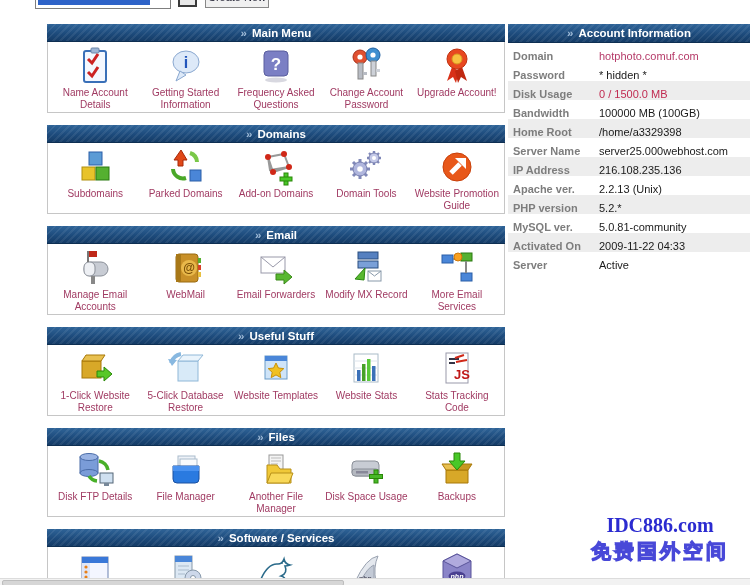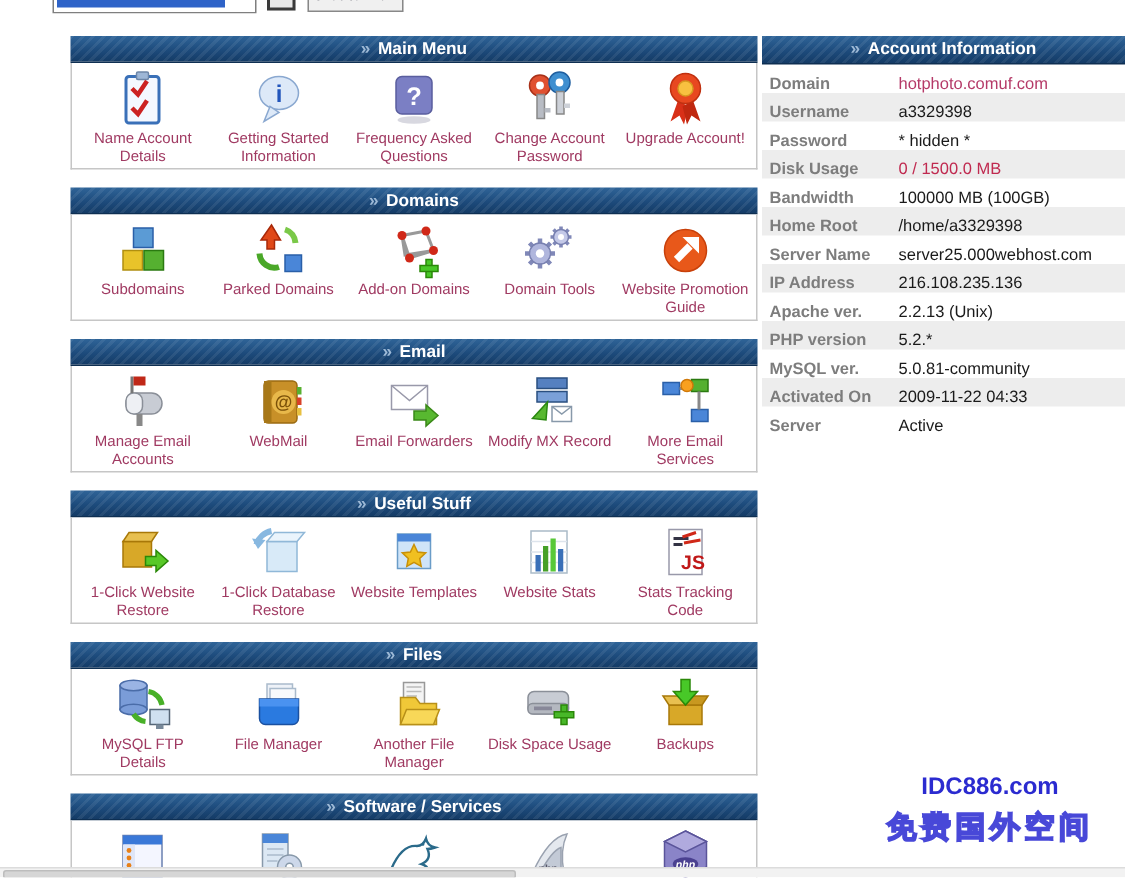--- a/index.html
+++ b/index.html
@@ -36,21 +36,21 @@
              repeating-linear-gradient(135deg, rgba(255,255,255,.07) 0 2px, rgba(255,255,255,0) 2px 5px),
              linear-gradient(180deg,#2f6498 0%,#1d4b7c 55%,#143b66 100%);
            border-bottom:1px solid #0e2f52;}
   .arow{display:flex;height:19px;align-items:flex-end;font-size:11px;}
   .arow.alt{background:#ededed;}
   .alab{width:86px;padding-left:5px;font-weight:bold;color:#7d7d7d;flex:none;}
   .aval{color:#1a1a1a;white-space:nowrap;}
 
   
   .watermark{position:absolute;right:4px;top:512px;width:172px;text-align:center;pointer-events:none;}
-  .wm1{font-family:Liberation Sans, sans-serif;font-size:16px;font-weight:bold;color:#2b2bd0;line-height:26px;}
+  .wm1{font-family:Liberation Serif, serif;font-size:20px;font-weight:bold;color:#2b2bd0;line-height:26px;}
   .wm2{font-family:"DejaVu Sans",sans-serif;font-size:20px;font-weight:bold;letter-spacing:3px;
        color:#eef0ff;-webkit-text-stroke:1.2px #4848d8;line-height:26px;}
 
   
   .hscroll{position:absolute;left:0;bottom:0;width:750px;height:7px;background:#f2f2f2;border-top:1px solid #dcdcdc;box-sizing:border-box;}
   .hthumb{position:absolute;left:2px;top:1px;width:340px;height:4px;background:#d6d6d6;border:1px solid #bdbdbd;border-radius:2px;}
 
   svg text{font-family:"Liberation Sans",sans-serif;}
 </style>
 </head>
@@ -300,21 +300,21 @@
 
   <div class="pitem">
     <span class="icon">
               <svg width="40" height="40" viewBox="0 0 40 40" xmlns="http://www.w3.org/2000/svg">
                 <rect x="12" y="12" width="20" height="20" fill="#d8eaf8" stroke="#90b8d8"></rect>
                 <path d="M12 12 l5 -6 h20 l-5 6 z" fill="#eaf4fc" stroke="#90b8d8"></path>
                 <path d="M15 5 a13 13 0 0 0 -10 9" stroke="#88b8e0" stroke-width="4" fill="none"></path>
                 <path d="M2 10 l4 7 5 -6 z" fill="#88b8e0"></path>
               </svg>
             </span>
-    <span class="lbl">1-Click Database Restore</span>
+    <span class="lbl">5-Click Database Restore</span>
   </div>
 
   <div class="pitem">
     <span class="icon">
               <svg width="40" height="40" viewBox="0 0 40 40" xmlns="http://www.w3.org/2000/svg">
                 <rect x="9" y="7" width="22" height="23" fill="#cfe4f8" stroke="#6a9cc8"></rect>
                 <rect x="9" y="7" width="22" height="5" fill="#4a86d8"></rect>
                 <path d="M20 14 l2.4 5 5.4 .6 -4 3.7 1 5.3 -4.8 -2.7 -4.8 2.7 1 -5.3 -4 -3.7 5.4 -.6 z" fill="#f0c020" stroke="#c89008"></path>
               </svg>
             </span>
@@ -359,21 +359,21 @@
               <svg width="40" height="40" viewBox="0 0 40 40" xmlns="http://www.w3.org/2000/svg">
                 <rect x="5" y="7" width="18" height="16" fill="#7a9cd8" stroke="#4a6ca8"></rect>
                 <ellipse cx="14" cy="7" rx="9" ry="3.5" fill="#9ab4e4" stroke="#4a6ca8"></ellipse>
                 <ellipse cx="14" cy="23" rx="9" ry="3.5" fill="#7a9cd8" stroke="#4a6ca8"></ellipse>
                 <path d="M24 11 a11 11 0 0 1 9 9" stroke="#48b028" stroke-width="3.5" fill="none"></path>
                 <path d="M22 31 a11 11 0 0 1 -8 -5" stroke="#48b028" stroke-width="3.5" fill="none"></path>
                 <rect x="25" y="23" width="13" height="10" fill="#cfe0f0" stroke="#556677"></rect>
                 <rect x="29" y="33" width="5" height="3" fill="#778899"></rect>
               </svg>
             </span>
-    <span class="lbl">MySQL FTP Details</span>
+    <span class="lbl">Disk FTP Details</span>
   </div>
 
   <div class="pitem">
     <span class="icon">
               <svg width="40" height="40" viewBox="0 0 40 40" xmlns="http://www.w3.org/2000/svg">
                 <rect x="12" y="6" width="17" height="10" fill="#eef2f8" stroke="#aabbcc"></rect>
                 <rect x="14" y="9" width="17" height="9" fill="#f8fafc" stroke="#aabbcc"></rect>
                 <path d="M7 16 h26 v13 a4 4 0 0 1 -4 4 h-18 a4 4 0 0 1 -4 -4 z" fill="#2a7ae0" stroke="#1a50a0"></path>
                 <rect x="7" y="16" width="26" height="5" fill="#4a92f0"></rect>
               </svg>
@@ -491,24 +491,20 @@
   <div class="acct">
     <div class="acct-hd">
       <span class="chev">»</span><span>Account Information</span>
     </div>
     <div id="acct-rows">
   <div class="arow">
     <span class="alab">Domain</span>
     <span class="aval" style="color: rgb(181, 58, 104);">hotphoto.comuf.com</span>
   </div>
 
-  <div class="arow alt">
-    <span class="alab">Username</span>
-    <span class="aval">a3329398</span>
-  </div>
 
   <div class="arow">
     <span class="alab">Password</span>
     <span class="aval">* hidden *</span>
   </div>
 
   <div class="arow alt">
     <span class="alab">Disk Usage</span>
     <span class="aval" style="color: rgb(192, 42, 80);">0 / 1500.0 MB</span>
   </div>

